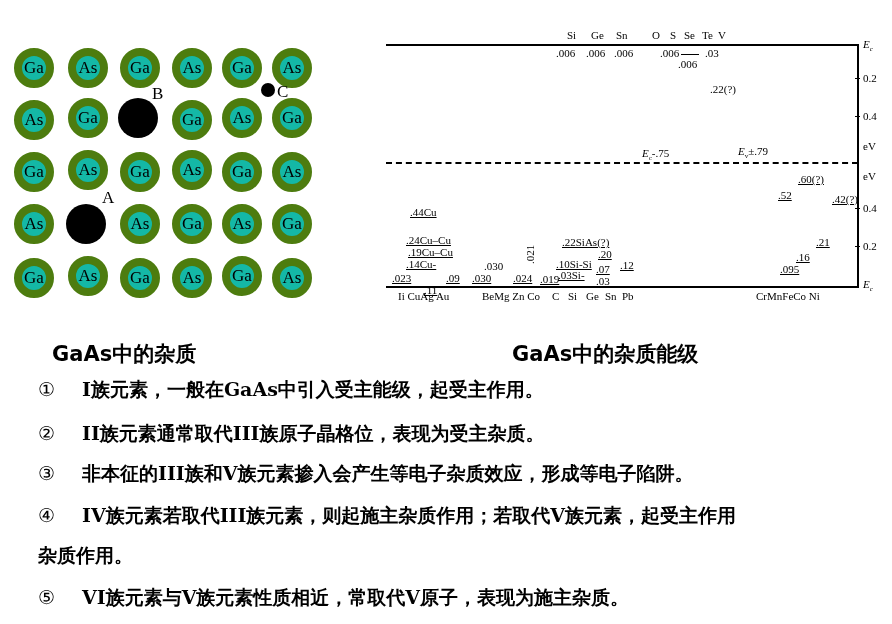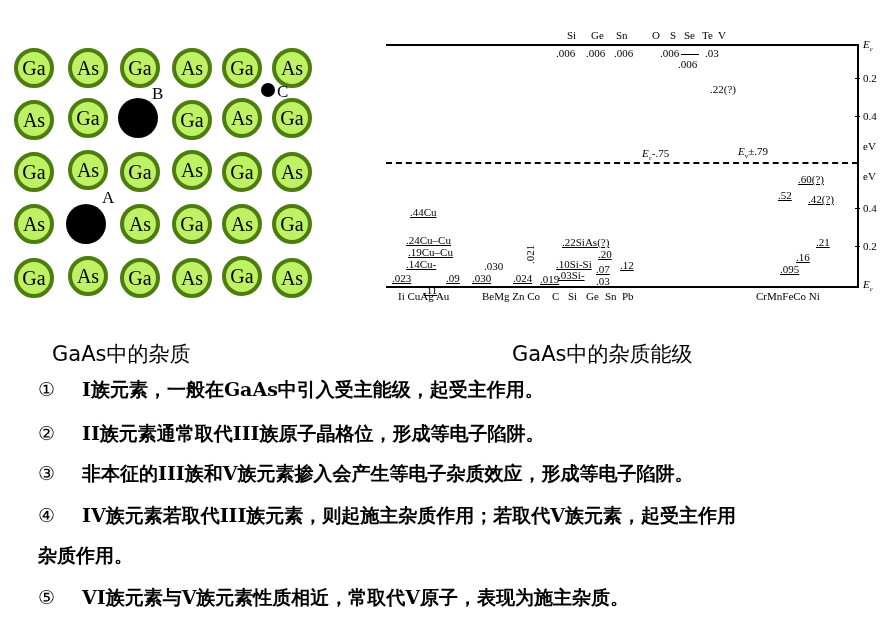--- a/index.html
+++ b/index.html
@@ -1,28 +1,28 @@
 <!DOCTYPE html>
 <html><head>
 <meta charset="utf-8">
 <style>
   html, body { margin:0; padding:0; background:#ffffff; }
   body { width:892px; height:624px; position:relative; overflow:hidden; font-family:"DejaVu Serif", serif; color:#000; }
   .lattice { position:absolute; left:14px; top:48px; width:300px; height:258px; }
-  .atom { position:absolute; width:40px; height:40px; border:4px solid #4d7c0f; border-radius:50%; box-sizing:border-box;
-          display:flex; align-items:center; justify-content:center; font-family:"Liberation Serif", serif; font-size:20px; background:#bef264; }
+  .atom { position:absolute; width:40px; height:40px; border:8px solid #4d7c0f; border-radius:50%; box-sizing:border-box;
+          display:flex; align-items:center; justify-content:center; font-family:"Liberation Serif", serif; font-size:17px; background:#14b8a6; }
   .imp { position:absolute; border-radius:50%; background:#000; }
   .imp-label { position:absolute; font-family:"Liberation Serif", serif; font-size:17px; }
   .chart { position:absolute; left:380px; top:20px; width:512px; height:290px; font-family:"Liberation Serif", serif; font-size:11px; }
   .ln { position:absolute; background:#000; }
   .dash { position:absolute; height:0; border-top:2px dashed #000; }
   .t { position:absolute; white-space:nowrap; line-height:12px; }
   .u { text-decoration:underline; }
   .tick { position:absolute; width:5px; height:1px; background:#000; }
-  .caption { position:absolute; font-family:"DejaVu Sans", sans-serif; font-size:21px; font-weight:normal; }
+  .caption { position:absolute; font-family:"DejaVu Sans", sans-serif; font-size:21px; font-weight:bold; }
   .line { position:absolute; left:38px; font-family:"DejaVu Serif", serif; font-size:19px; font-weight:bold; white-space:nowrap; }
   .num { display:inline-block; width:44px; font-weight:normal; }
 </style>
 </head>
 <body>
 
 <div class="lattice">
 
   <div class="atom" style="left:0;top:0">Ga</div>
   <div class="atom" style="left:54px;top:0">As</div>
@@ -98,21 +98,21 @@
   <span class="t" style="left:483px;top:182px">0.4</span>
   <div class="tick" style="left:475px;top:226px"></div>
   <span class="t" style="left:483px;top:220px">0.2</span>
   <span class="t" style="left:483px;top:258px;font-style:italic"><span>E</span><sub style="font-size:7px">c</sub></span>
 
   <span class="t" style="left:262px;top:127px"><i>E</i><sub style="font-size:7px">c</sub><span>-.75</span></span>
   <span class="t" style="left:358px;top:125px"><i>E</i><sub style="font-size:7px">v</sub><span>±.79</span></span>
 
   <span class="t u" style="left:418px;top:153px">.60(?)</span>
   <span class="t u" style="left:398px;top:169px">.52</span>
-  <span class="t u" style="left:428px;top:173px">.42(?)</span>
+  <span class="t u" style="left:452px;top:173px">.42(?)</span>
   <span class="t u" style="left:436px;top:216px">.21</span>
   <span class="t u" style="left:416px;top:231px">.16</span>
   <span class="t u" style="left:400px;top:243px">.095</span>
 
   <span class="t u" style="left:30px;top:186px">.44Cu</span>
   <span class="t u" style="left:26px;top:214px">.24Cu–Cu</span>
   <span class="t u" style="left:28px;top:226px">.19Cu–Cu</span>
   <span class="t u" style="left:26px;top:238px">.14Cu-</span>
   <span class="t u" style="left:12px;top:252px">.023</span>
   <span class="t u" style="left:44px;top:264px">.11</span>
@@ -137,17 +137,17 @@
   <span class="t" style="left:206px;top:270px">Ge</span>
   <span class="t" style="left:225px;top:270px">Sn</span>
   <span class="t" style="left:242px;top:270px">Pb</span>
   <span class="t" style="left:376px;top:270px">CrMnFeCo Ni</span>
 </div>
 
 <div class="caption" style="left:52px;top:340px">GaAs中的杂质</div>
 <div class="caption" style="left:512px;top:340px">GaAs中的杂质能级</div>
 
 <div class="line" style="top:377px"><span class="num">①</span><span>I族元素，一般在GaAs中引入受主能级，起受主作用。</span></div>
-<div class="line" style="top:421px"><span class="num">②</span><span>II族元素通常取代III族原子晶格位，形成等电子陷阱。</span></div>
+<div class="line" style="top:421px"><span class="num">②</span><span>II族元素通常取代III族原子晶格位，表现为受主杂质。</span></div>
 <div class="line" style="top:461px"><span class="num">③</span><span>非本征的III族和V族元素掺入会产生等电子杂质效应，形成等电子陷阱。</span></div>
 <div class="line" style="top:503px"><span class="num">④</span><span>IV族元素若取代III族元素，则起施主杂质作用；若取代V族元素，起受主作用</span></div>
 <div class="line" style="top:543px;left:38px"><span>杂质作用。</span></div>
 <div class="line" style="top:585px"><span class="num">⑤</span><span>VI族元素与V族元素性质相近，常取代V原子，表现为施主杂质。</span></div>
 
 </body></html>

